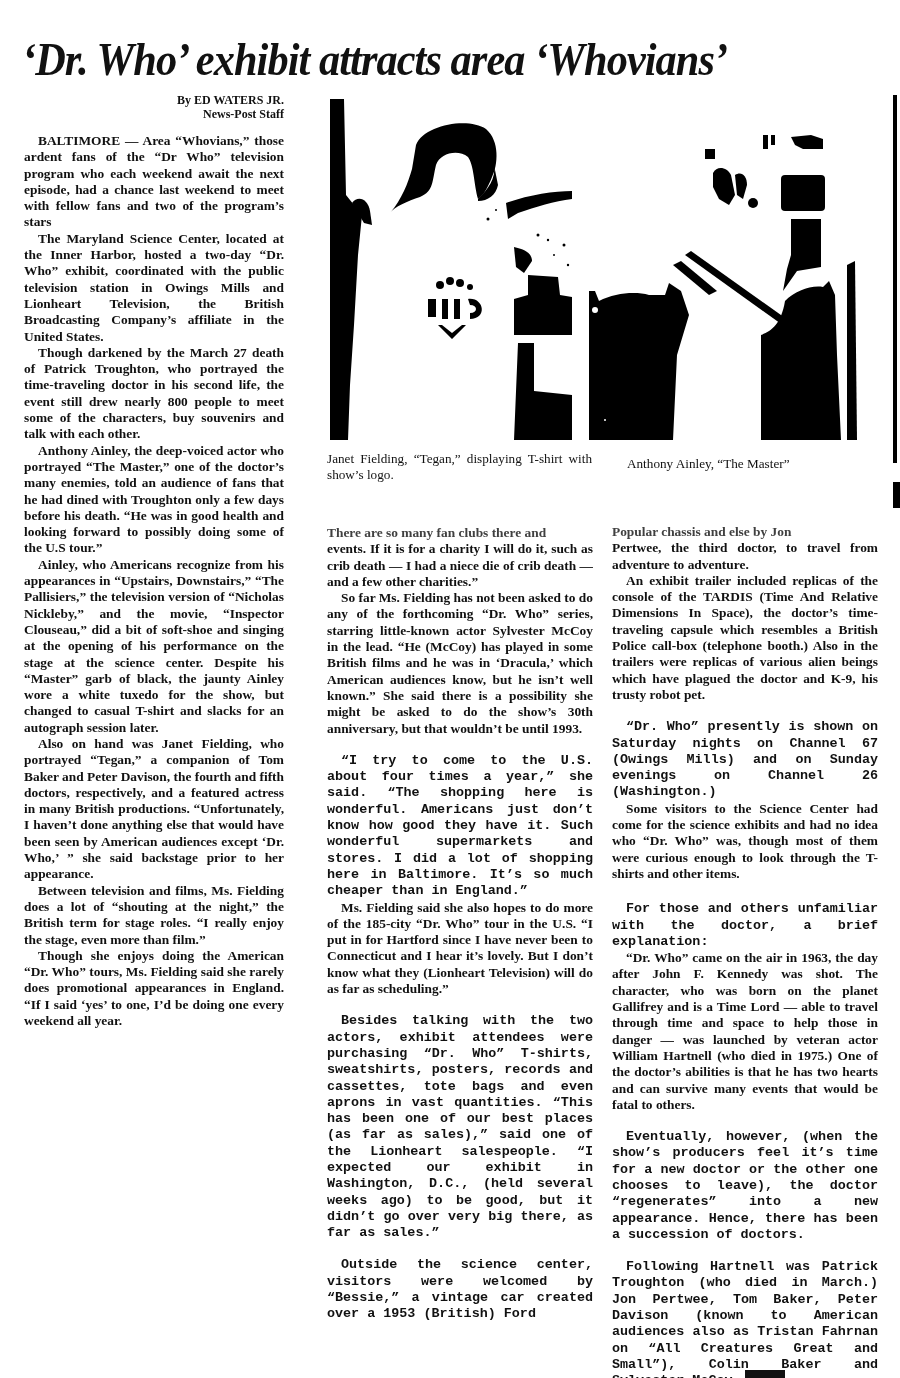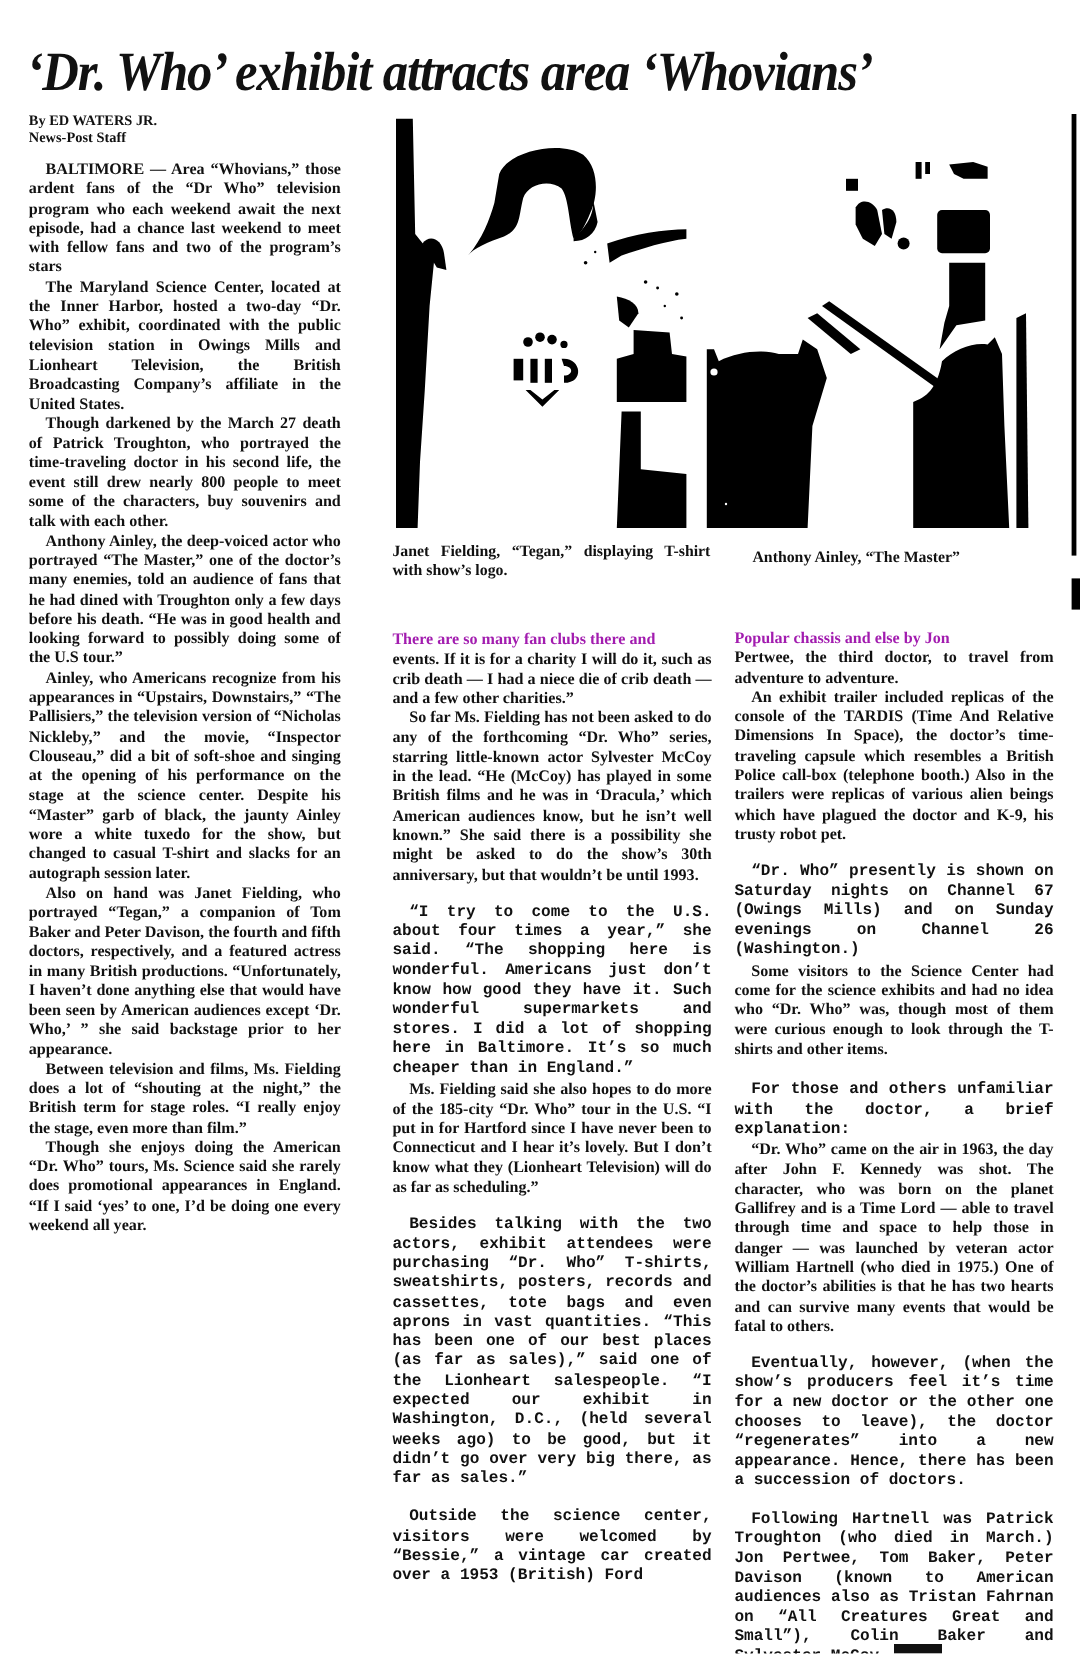--- a/index.html
+++ b/index.html
@@ -2,52 +2,52 @@
 <html><head>
 <meta charset="utf-8">
 <style>
   html, body { margin: 0; padding: 0; background: #ffffff; }
   body { width: 900px; height: 1378px; position: relative; overflow: hidden; color: #111; font-family: "Liberation Serif", serif; }
   .headline { position: absolute; left: 22px; top: 32px; width: 860px; font-family: "Liberation Serif", serif; font-weight: bold; font-style: italic; font-size: 46px; letter-spacing: -1px; line-height: 56px; margin: 0; transform: scaleX(0.92); transform-origin: left top; white-space: nowrap; }
   .col { position: absolute; font-size: 13.4px; line-height: 16.3px; text-align: justify; }
   .col p { margin: 0; text-indent: 14px; }
   .col p.gap { margin-top: 16px; font-family: Liberation Mono, monospace; }
   .col1 { left: 24px; top: 93px; width: 260px; font-weight: bold; }
-  .byline { text-align: left; font-size: 12px; line-height: 14px; margin-bottom: 12px; font-weight: bold; }
+  .byline { text-align: right; font-size: 12px; line-height: 14px; margin-bottom: 12px; font-weight: bold; }
   .byline div { margin: 0; }
   .col2 { left: 327px; top: 525px; width: 266px; font-weight: bold; }
   .col3 { left: 612px; top: 524px; width: 266px; font-weight: bold; }
   .photo { position: absolute; background: #fff; }
   .photo1 { left: 328px; top: 95px; width: 256px; height: 350px; }
   .photo2 { left: 585px; top: 95px; width: 284px; height: 350px; }
-  .caption { position: absolute; font-weight: bold; font-size: 13.2px; line-height: 16px; }
+  .caption { position: absolute; font-weight: normal; font-size: 13.2px; line-height: 16px; }
   .caption1 { left: 327px; top: 451px; width: 265px; text-align: justify; }
   .caption2 { left: 627px; top: 456px; width: 250px; }
-  .faded { color: #a21caf; }
+  .faded { color: #404040; }
   .edge-bar { position: absolute; background: #000; }
   .bottom-frag { position: absolute; left: 745px; top: 1370px; width: 40px; height: 8px; background: #111; }
 </style>
 </head>
 <body>
 
 <h1 class="headline">‘Dr. Who’ exhibit attracts area ‘Whovians’</h1>
 
 <div class="col col1">
   <div class="byline">
     <div>By ED WATERS JR.</div>
     <div>News-Post Staff</div>
   </div>
   <p>BALTIMORE — Area “Whovians,” those ardent fans of the “Dr Who” television program who each weekend await the next episode, had a chance last weekend to meet with fellow fans and two of the program’s stars</p>
   <p>The Maryland Science Center, located at the Inner Harbor, hosted a two-day “Dr. Who” exhibit, coordinated with the public television station in Owings Mills and Lionheart Television, the British Broadcasting Company’s affiliate in the United States.</p>
   <p>Though darkened by the March 27 death of Patrick Troughton, who portrayed the time-traveling doctor in his second life, the event still drew nearly 800 people to meet some of the characters, buy souvenirs and talk with each other.</p>
   <p>Anthony Ainley, the deep-voiced actor who portrayed “The Master,” one of the doctor’s many enemies, told an audience of fans that he had dined with Troughton only a few days before his death. “He was in good health and looking forward to possibly doing some of the U.S tour.”</p>
   <p>Ainley, who Americans recognize from his appearances in “Upstairs, Downstairs,” “The Pallisiers,” the television version of “Nicholas Nickleby,” and the movie, “Inspector Clouseau,” did a bit of soft-shoe and singing at the opening of his performance on the stage at the science center. Despite his “Master” garb of black, the jaunty Ainley wore a white tuxedo for the show, but changed to casual T-shirt and slacks for an autograph session later.</p>
   <p>Also on hand was Janet Fielding, who portrayed “Tegan,” a companion of Tom Baker and Peter Davison, the fourth and fifth doctors, respectively, and a featured actress in many British productions. “Unfortunately, I haven’t done anything else that would have been seen by American audiences except ‘Dr. Who,’ ” she said backstage prior to her appearance.</p>
   <p>Between television and films, Ms. Fielding does a lot of “shouting at the night,” the British term for stage roles. “I really enjoy the stage, even more than film.”</p>
-  <p>Though she enjoys doing the American “Dr. Who” tours, Ms. Science said she rarely does promotional appearances in England. “If I said ‘yes’ to one, I’d be doing one every weekend all year.</p>
+  <p>Though she enjoys doing the American “Dr. Who” tours, Ms. Fielding said she rarely does promotional appearances in England. “If I said ‘yes’ to one, I’d be doing one every weekend all year.</p>
 </div>
 
 <div class="photo photo1">
   <svg width="256" height="350" viewBox="0 0 256 350">
     <rect x="0" y="0" width="256" height="350" fill="#fff"></rect>
 
     <path d="M2 4 L16 4 L18 100 L26 110 L34 120 L30 160 L26 230 L22 290 L20 345 L2 345 Z" fill="#000"></path>
     <path d="M24 108 C30 100 40 104 42 116 L44 130 L36 128 Z" fill="#000"></path>
 
     <path d="M88 50 C96 30 140 22 158 34 C172 46 170 70 164 82 C160 92 156 100 150 104 C146 90 146 70 140 62 C130 54 112 58 108 70 C104 86 106 96 92 102 C80 106 66 112 62 118 C74 104 80 88 84 74 Z" fill="#000"></path>

